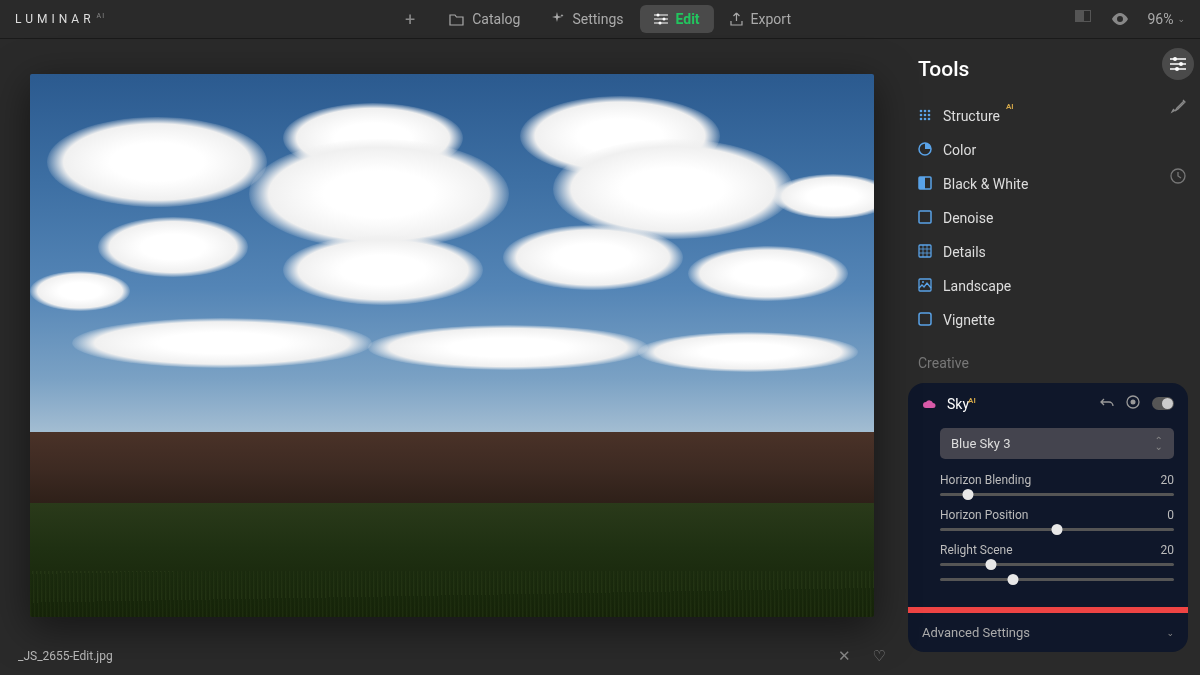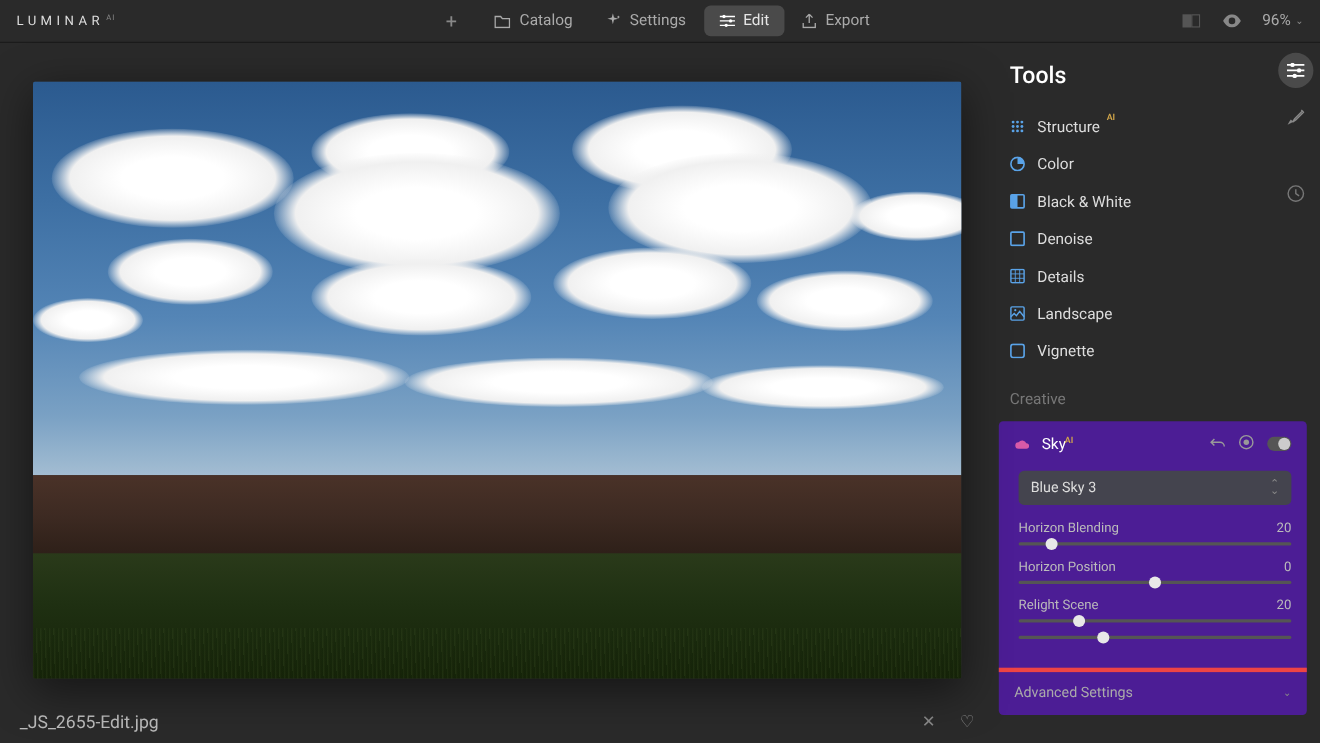--- a/index.html
+++ b/index.html
@@ -2,71 +2,71 @@
 <html><head>
 <meta charset="utf-8">
 <style>
 *{margin:0;padding:0;box-sizing:border-box;font-family:-apple-system,BlinkMacSystemFont,"Segoe UI",Roboto,sans-serif;}
 body{background:#2a2a2a;color:#ccc;width:1200px;height:675px;overflow:hidden;position:relative;}
 .header{height:39px;background:#2a2a2a;display:flex;align-items:center;padding:0 15px;border-bottom:1px solid #1a1a1a;}
 .logo{font-size:12px;letter-spacing:4px;color:#ddd;font-weight:400;}
 .logo sup{font-size:7px;letter-spacing:1px;color:#888;margin-left:2px;}
 .nav{position:absolute;left:50%;transform:translateX(-50%);display:flex;gap:2px;align-items:center;}
 .nav-item{display:flex;align-items:center;gap:8px;padding:6px 14px;border-radius:6px;cursor:pointer;color:#aaa;font-size:14px;}
-.nav-item.active{background:#4a4a4a;color:#e5e5e5;}
+.nav-item.active{background:#4a4a4a;color:#22c55e;font-weight:bold;}
 .nav-icon{display:flex;align-items:center;justify-content:center;}
 .add-btn{color:#888;font-size:18px;padding:4px 10px;cursor:pointer;margin-right:8px;}
-.header-right{margin-left:auto;display:flex;align-items:center;gap:18px;color:#888;}
+.header-right{margin-left:auto;display:flex;gap:18px;color:#888;}
 .compare-icon{width:18px;height:12px;display:flex;}
 .compare-icon span{width:8px;height:12px;}
 .compare-icon span:first-child{background:#555;}
 .compare-icon span:last-child{border:1px solid #555;}
 .zoom{font-size:14px;color:#aaa;display:flex;align-items:center;gap:4px;}
 .chev{font-size:9px;color:#888;}
 .main{display:flex;height:636px;}
 .canvas-area{flex:1;display:flex;flex-direction:column;}
 .canvas{flex:1;display:flex;align-items:center;justify-content:center;padding:35px 30px 20px 30px;}
 .photo{width:100%;height:100%;border-radius:2px;box-shadow:0 10px 40px rgba(0,0,0,0.5);position:relative;overflow:hidden;}
 .sky{position:absolute;top:0;left:0;right:0;height:66%;background:linear-gradient(180deg,#2b5a8f 0%,#3d6fa3 30%,#5485b6 60%,#7aa1c4 85%,#a3bdd2 100%);}
 .cloud{position:absolute;background:radial-gradient(ellipse,#fff 30%,#f0f0f0 60%,rgba(255,255,255,0) 72%);border-radius:50%;}
 .ground{position:absolute;bottom:0;left:0;right:0;height:34%;}
 .field1{position:absolute;top:0;left:0;right:0;height:40%;background:linear-gradient(180deg,#4a3228 0%,#3d2a22 50%,#2d1f18 100%);}
 .field2{position:absolute;bottom:0;left:0;right:0;height:62%;background:linear-gradient(180deg,#2a3a1a 0%,#1f3012 40%,#152208 100%);}
 .grass-tex{position:absolute;bottom:0;left:0;right:0;height:40%;background:repeating-linear-gradient(88deg,rgba(50,70,30,0.4) 0px,transparent 2px,rgba(20,40,10,0.3) 4px);}
 .filename-bar{height:38px;display:flex;align-items:center;padding:0 18px;}
-.filename{font-size:16px;color:#bbb;}
+.filename{font-size:12px;color:#bbb;}
 .fn-actions{margin-left:auto;display:flex;gap:22px;color:#888;}
 .fn-actions span{cursor:pointer;font-size:15px;}
 .sidebar{width:296px;background:transparent;padding:18px 8px 0 0;overflow-y:auto;}
 .sidebar::-webkit-scrollbar{width:0;}
 .tools-header{display:flex;align-items:flex-start;margin-bottom:18px;padding-left:14px;}
 .tools-title{font-size:21px;color:#fff;font-weight:500;}
 .side-icons{position:absolute;right:6px;top:48px;display:flex;flex-direction:column;gap:10px;align-items:center;}
 .side-icon{width:32px;height:32px;border-radius:50%;display:flex;align-items:center;justify-content:center;cursor:pointer;}
 .side-icon.active{background:#4a4a4a;}
 .tool-list{padding-left:14px;padding-right:40px;}
 .tool-item{display:flex;align-items:flex-start;gap:11px;padding:9px 0;cursor:pointer;font-size:14px;color:#ddd;}
 .tool-icon{width:14px;height:14px;flex-shrink:0;}
 .ai-badge{font-size:8px;color:#d4a84a;font-weight:600;margin-left:-5px;margin-top:-6px;}
 .section-label{font-size:14px;color:#777;padding:18px 0 8px 14px;}
-.panel{background:#4c1d95;border-radius:4px;margin:4px 4px 0 4px;}
+.panel{background:#0f172a;border-radius:16px;margin:4px 4px 0 4px;}
 .panel-header{display:flex;align-items:center;padding:11px 14px;gap:10px;}
 .panel-title{font-size:14px;color:#fff;flex:1;display:flex;align-items:center;gap:4px;}
 .panel-icons{display:flex;gap:12px;color:#999;align-items:center;}
 .panel-icons span{cursor:pointer;}
 .toggle{width:22px;height:13px;background:#555;border-radius:7px;position:relative;cursor:pointer;}
 .toggle::after{content:"";position:absolute;right:1px;top:1px;width:11px;height:11px;background:#ccc;border-radius:50%;}
-.panel-body{padding:4px 14px 14px 18px;}
+.panel-body{padding:4px 14px 14px 32px;}
 .dropdown{background:#44444e;border-radius:5px;padding:8px 11px;font-size:13px;color:#ddd;display:flex;align-items:center;cursor:pointer;margin-bottom:14px;}
 .dropdown-arrows{margin-left:auto;color:#888;font-size:10px;line-height:6px;}
 .slider-row{margin-bottom:12px;}
 .slider-label{display:flex;justify-content:space-between;font-size:12px;color:#bbb;margin-bottom:6px;}
 .slider-track{height:3px;background:#555;border-radius:2px;position:relative;}
 .slider-thumb{position:absolute;top:-4px;width:11px;height:11px;background:#e8e8e8;border-radius:50%;cursor:pointer;transform:translateX(-50%);}
-.adv-row{display:flex;align-items:center;justify-content:space-between;padding:12px 14px;font-size:13px;color:#aaa;cursor:pointer;border-top:4px solid #ef4444;}
+.adv-row{display:flex;align-items:center;justify-content:space-between;padding:12px 14px;font-size:13px;color:#aaa;cursor:pointer;border-top:6px solid #ef4444;}
 </style>
 </head>
 <body>
 
 <div class="header">
   <div class="logo"><span>LUMINAR</span><sup>AI</sup></div>
   <div class="nav">
     <div class="add-btn">+</div>
     <div class="nav-item">
       <span class="nav-icon">

